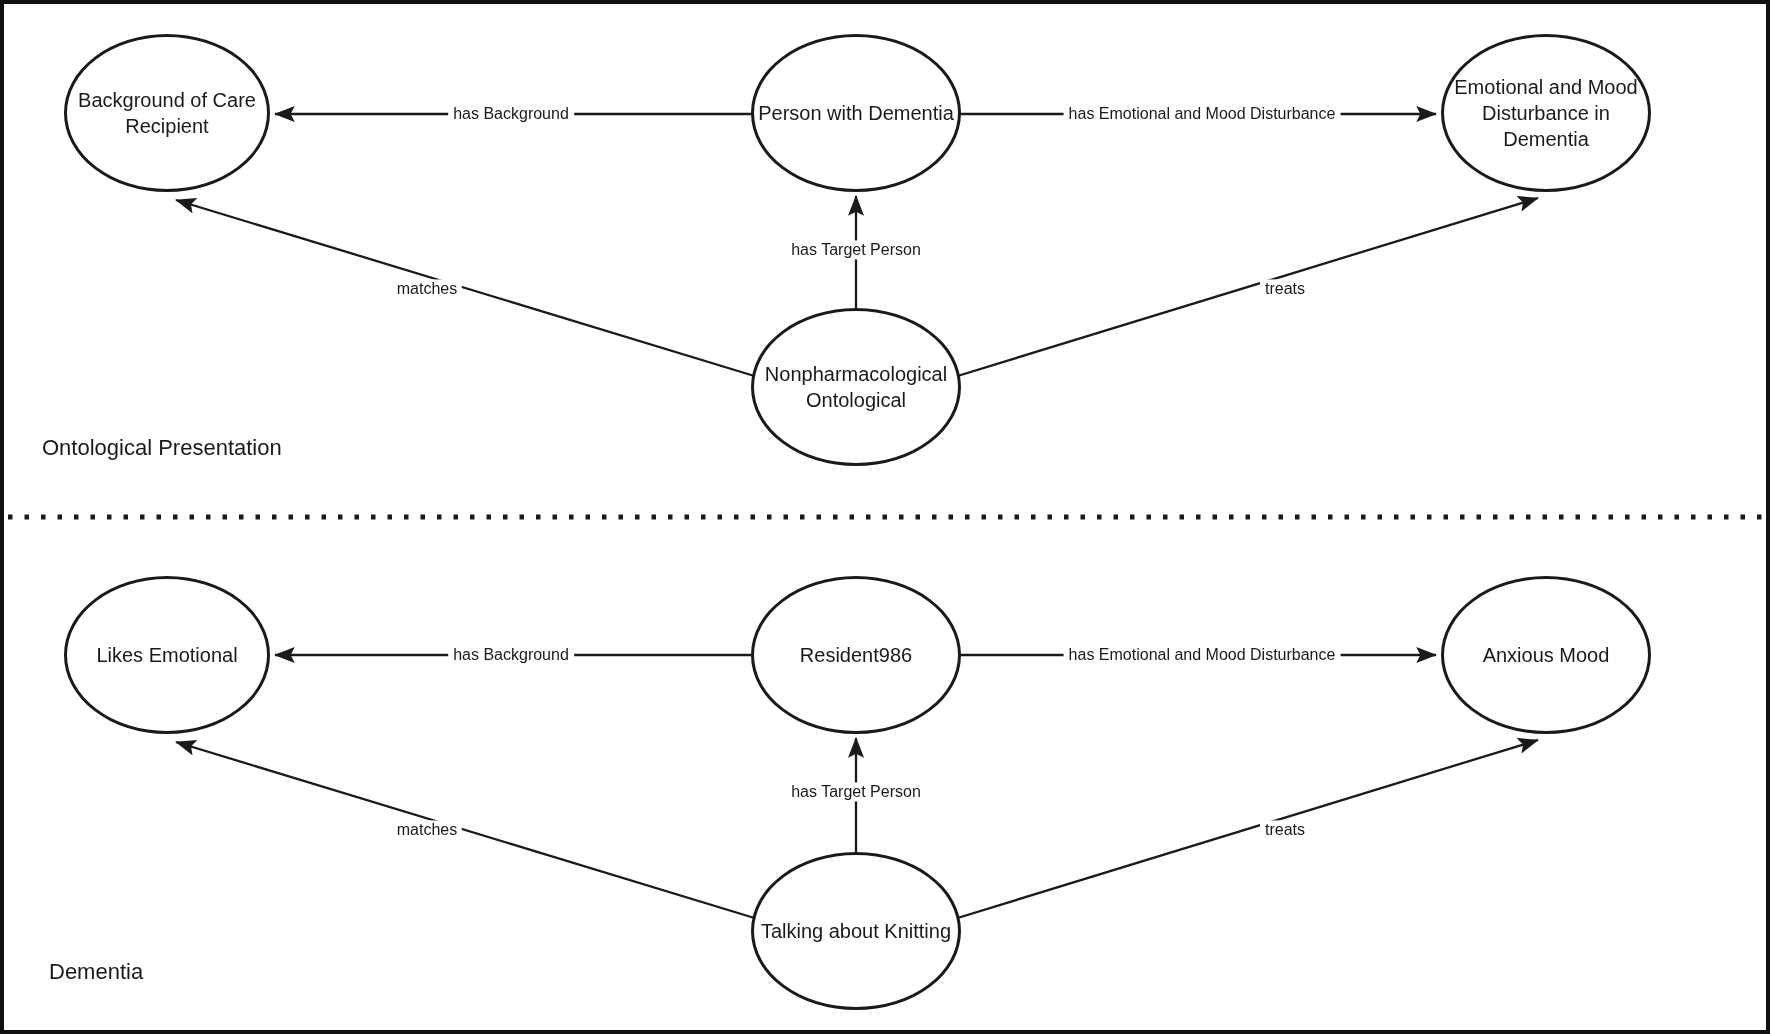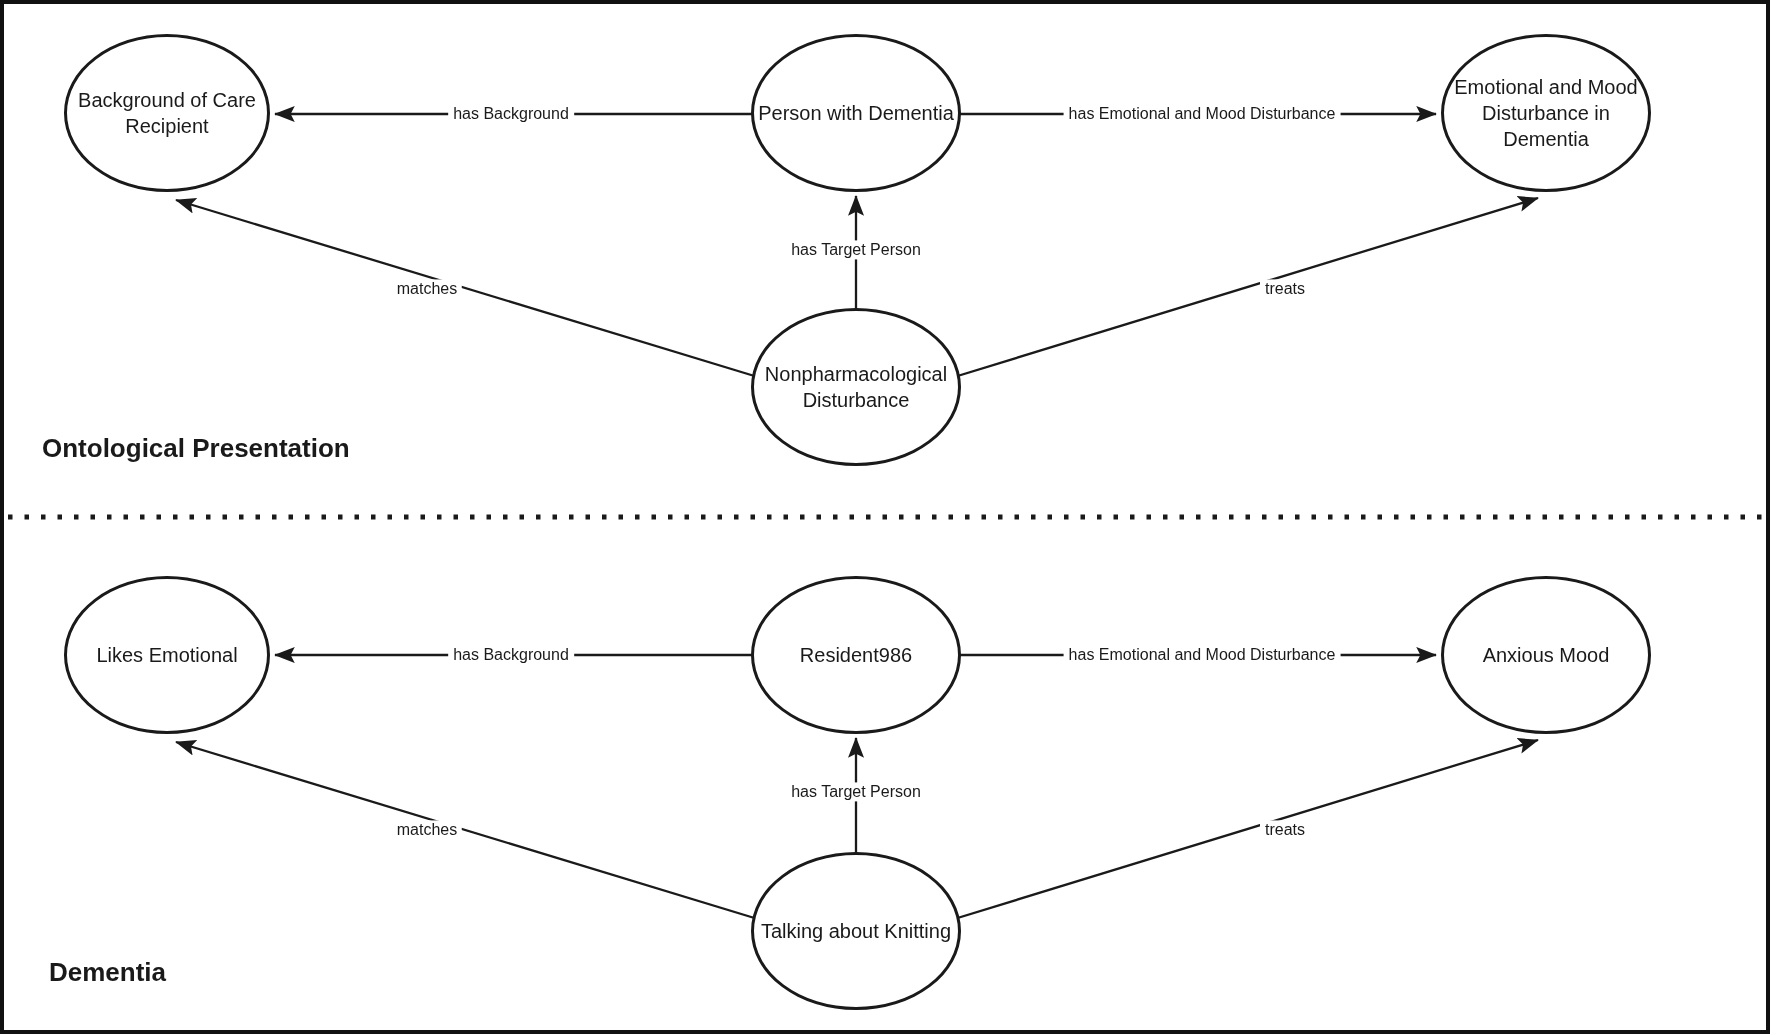--- a/index.html
+++ b/index.html
@@ -50,22 +50,22 @@
     background: #ffffff;
     padding: 0 5px;
     font-size: 16px;
     white-space: nowrap;
     z-index: 3;
     line-height: 1.2;
   }
   .section-title {
     position: absolute;
     transform: translateY(-50%);
-    font-size: 26px;
-    font-weight: bold;
+    font-size: 22px;
+    font-weight: normal;
     white-space: nowrap;
     z-index: 3;
   }
 </style>
 </head>
 <body>
 
 <div class="figure">
 
   <svg class="edges-layer" width="1770" height="1034" viewBox="0 0 1770 1034">
@@ -96,21 +96,21 @@
 
   <div class="node" style="left:747px; top:30px; width:210px; height:158px;">
     <span class="node-label">Person with Dementia</span>
   </div>
 
   <div class="node" style="left:1437px; top:30px; width:210px; height:158px;">
     <span class="node-label">Emotional and Mood Disturbance in Dementia</span>
   </div>
 
   <div class="node" style="left:747px; top:304px; width:210px; height:158px;">
-    <span class="node-label">Nonpharmacological Disturbance</span>
+    <span class="node-label">Nonpharmacological Ontological</span>
   </div>
 
   <div class="edge-label" style="left:507px; top:110px;">has Background</div>
 
   <div class="edge-label" style="left:1198px; top:110px;">has Emotional and Mood Disturbance</div>
 
   <div class="edge-label" style="left:852px; top:246px;">has Target Person</div>
 
   <div class="edge-label" style="left:423px; top:285px;">matches</div>
 

